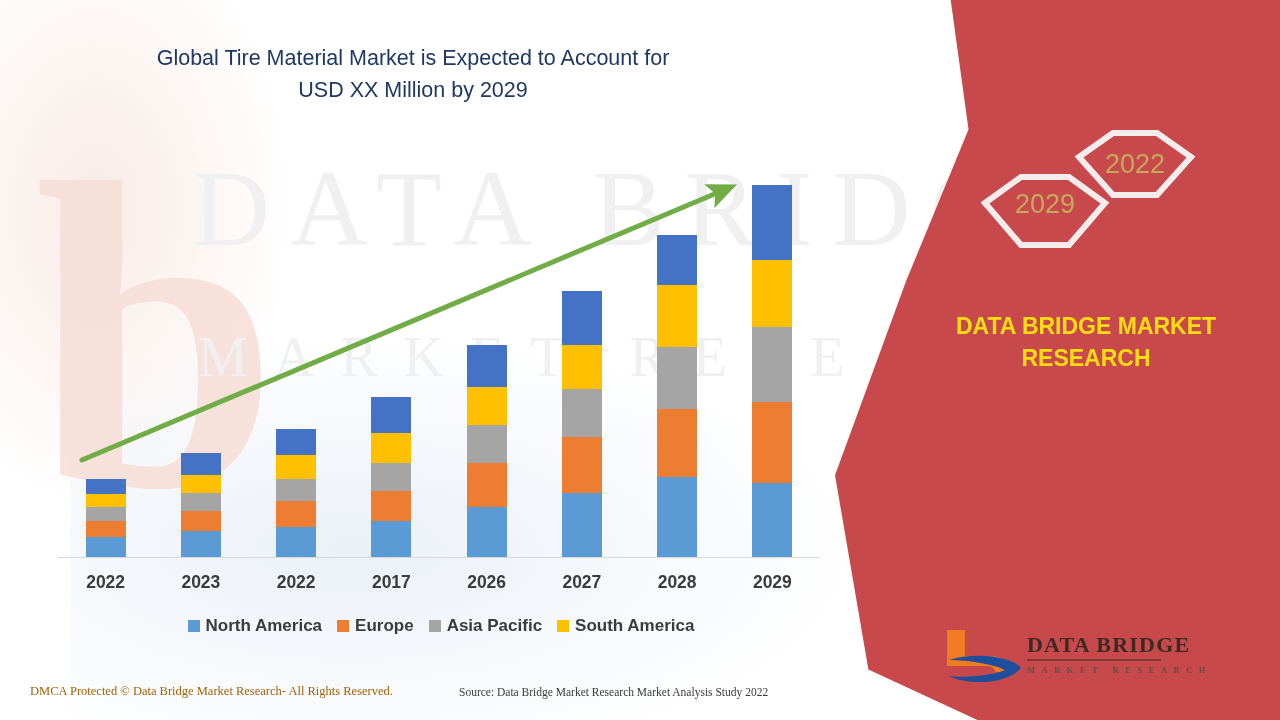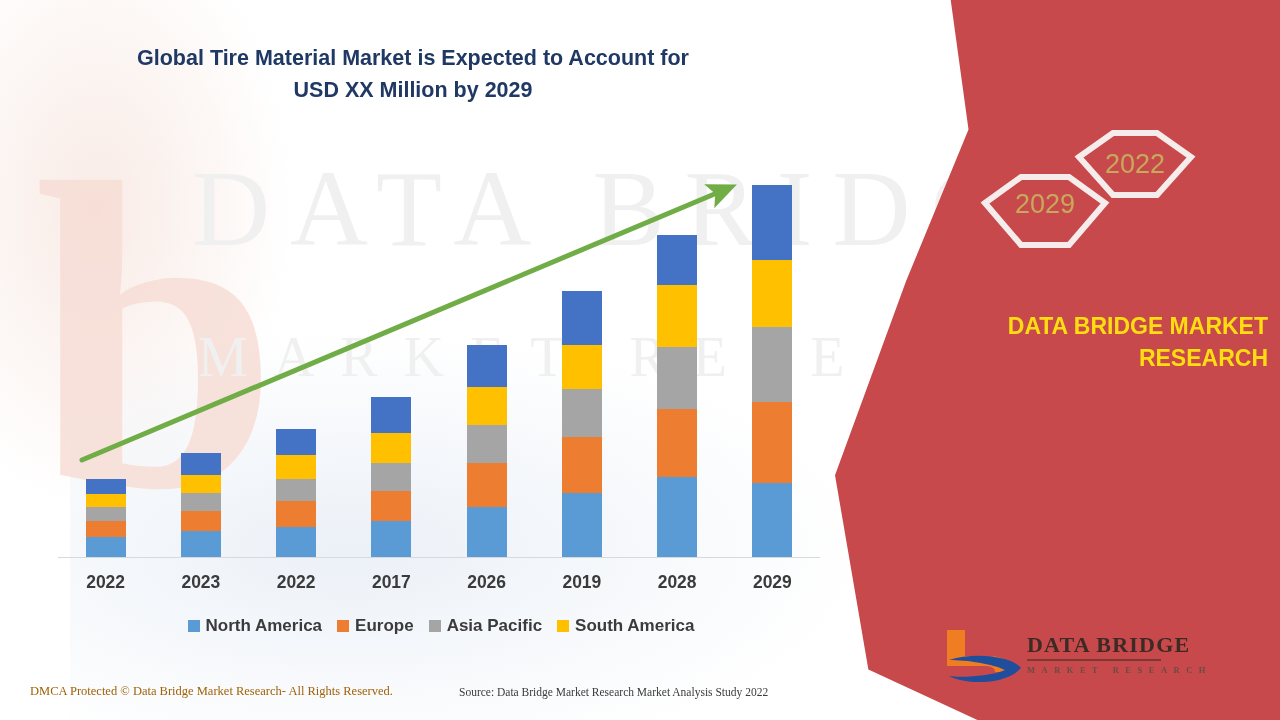--- a/index.html
+++ b/index.html
@@ -52,21 +52,21 @@
   .wm-text .l2 { font-size:56px; letter-spacing:26px; line-height:70px; margin-top:54px; margin-left:6px; font-weight:400;}
 
   
   .chart-title {
     position:absolute; left:60px; top:42px;
     width:706px;
     text-align:center;
     color:#1f3864;
     font-size:21.5px;
     line-height:32px;
-    font-weight:700;
+    font-weight:400;
   }
 
   .plot {
     position:absolute;
     left:58px; top:170px;
     width:762px; height:388px;
   }
   .axis-line {
     position:absolute; left:0; bottom:0;
     width:762px; height:1px;
@@ -151,23 +151,23 @@
     text-align:center;
     color:#ffffff;
     font-size:22.5px;
     line-height:33px;
     font-weight:400;
   }
 
   .hexwrap { position:absolute; right:45px; top:125px; width:270px; height:170px; }
 
   .brand {
-    position:absolute; right:12px; top:310px;
+    position:absolute; right:44px; top:310px;
     width:300px;
-    text-align:right;
+    text-align:center;
     color:#ffdd10;
     font-size:23px;
     line-height:32px;
     font-weight:700;
   }
 
   .logo { position:absolute; right:120px; top:626px; width:225px; height:62px; }
   .logo-text {
     position:absolute; left:92px; top:6px;
     color:#3c2a24;
@@ -285,21 +285,21 @@
     </defs>
     <line x1="24" y1="300" x2="666" y2="30" stroke="#70ad47" stroke-width="5" marker-end="url(#ah)" stroke-linecap="round"></line>
   </svg>
 
   <div class="xlabels" id="xlabels">
       <span>2022</span>
       <span>2023</span>
       <span>2022</span>
       <span>2017</span>
       <span>2026</span>
-      <span>2019</span>
+      <span>2027</span>
       <span>2028</span>
       <span>2029</span>
     </div>
 
   <div class="legend" id="legend">
       <div class="legend-item">
         <span class="legend-swatch" style="background: rgb(91, 155, 213);"></span>
         <span class="legend-label">North America</span>
       </div>
       <div class="legend-item">

